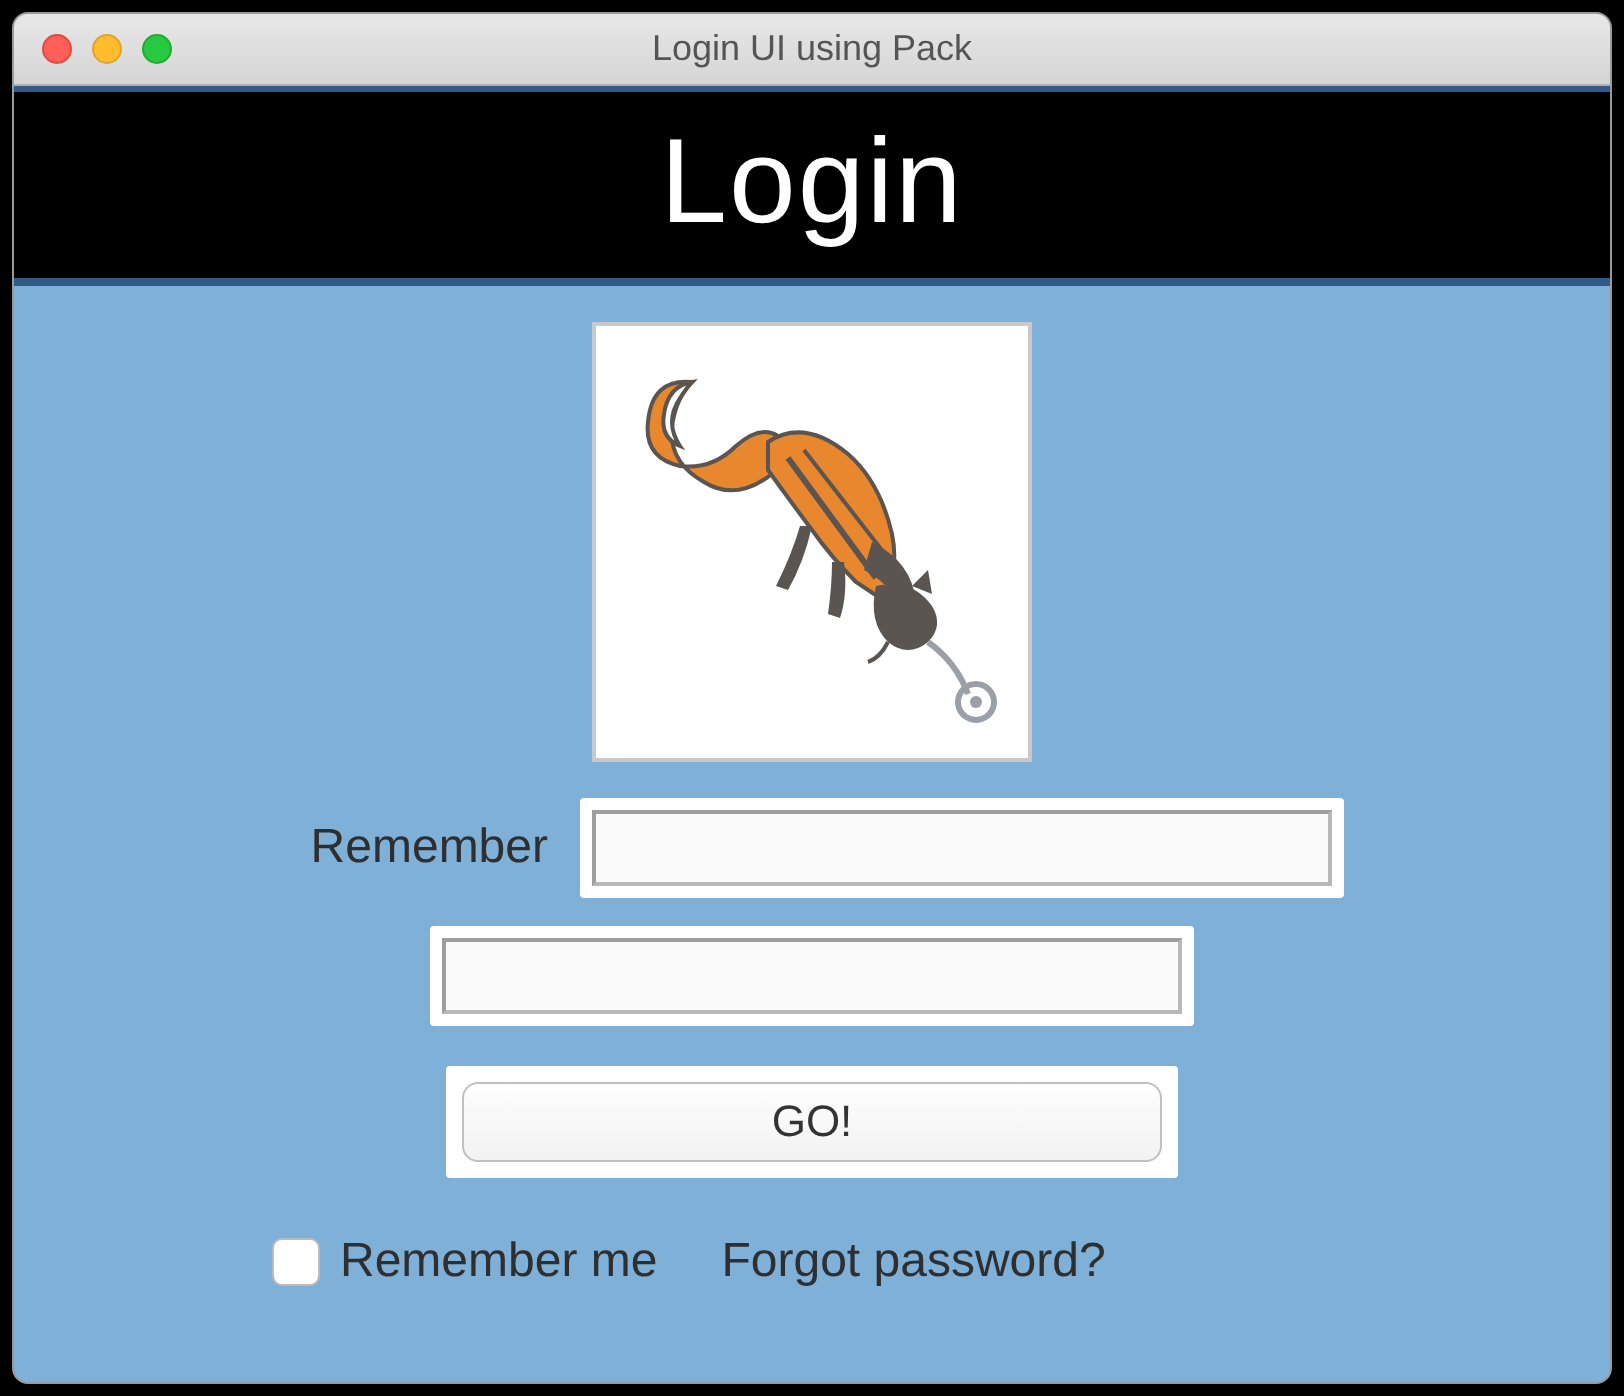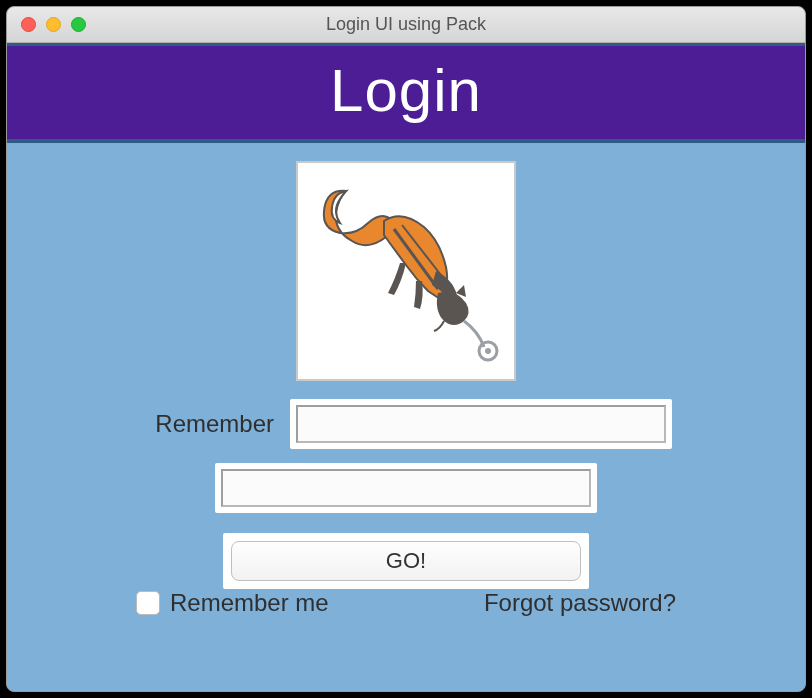--- a/index.html
+++ b/index.html
@@ -45,21 +45,21 @@
     .tl-max   { background: #28c840; border: 1px solid #1fab34; }
     .title-text {
       position: absolute;
       left: 0; right: 0;
       text-align: center;
       font-size: 18px;
       color: #555;
       pointer-events: none;
     }
     .header-banner {
-      background: #4c1d95;
+      background: #000000;
       border-top: 3px solid #2f5b86;
       border-bottom: 4px solid #2f5b86;
       text-align: center;
       padding: 10px 0 14px 0;
     }
     .header-banner h1 {
       color: #fff;
       font-size: 60px;
       font-weight: 400;
       letter-spacing: 1px;
@@ -109,54 +109,55 @@
       background: #fbfbfb;
       font-size: 18px;
       padding: 0 6px;
       outline: none;
     }
     .go-wrap {
       background: #fff;
       padding: 8px;
       border-radius: 2px;
       margin-top: 6px;
+      margin-bottom: 28px;
     }
     .go-button {
       width: 350px;
       height: 40px;
       background: linear-gradient(#fefefe, #f2f2f2);
       border: 1px solid #c0c0c0;
       border-radius: 8px;
       font-size: 22px;
       color: #333;
       cursor: pointer;
     }
     .bottom-row {
       display: flex;
       align-items: center;
-      justify-content: space-between;
       width: 540px;
       font-size: 24px;
       color: #2f2f2f;
     }
     .remember {
       display: flex;
       align-items: center;
       gap: 10px;
       cursor: pointer;
     }
     .checkbox {
       width: 24px;
       height: 24px;
       background: #fff;
       border: 1px solid #bbb;
       border-radius: 5px;
     }
     .forgot {
       cursor: pointer;
+      margin-left: 32px;
     }
   </style>
 </head>
 <body>
 
 <div class="window">
 
   <div class="titlebar">
     <div class="traffic-lights">
       <div class="traffic-light tl-close"></div>

